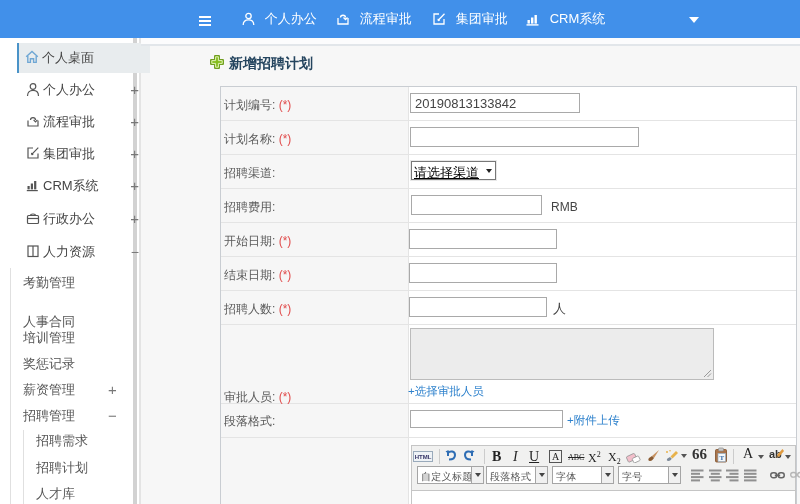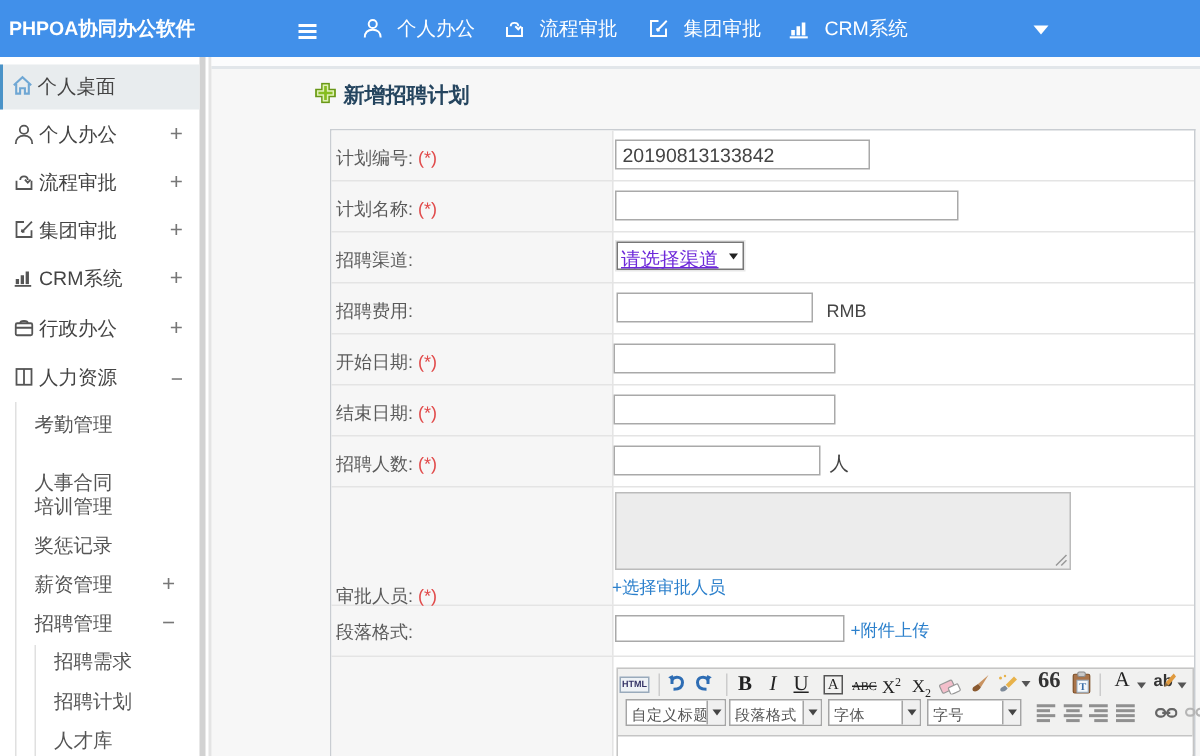--- a/index.html
+++ b/index.html
@@ -11,21 +11,21 @@
 
 #topbar { position:absolute; left:0; top:0; width:800px; height:38px; background:#4190ea; }
 #logo { position:absolute; left:6px; top:0; height:38px; line-height:38px; color:#fff; font-size:13px; font-weight:bold; }
 .nav-item { position:absolute; top:0; height:38px; line-height:38px; color:#fff; font-size:13px; }
 .nav-item svg { vertical-align:-3px; }
 
 
 #sidebar { position:absolute; left:0; top:38px; width:141px; height:466px; background:#ffffff; }
 #sidebar-thumb { position:absolute; left:133px; top:38px; width:4px; height:466px; background:#d2d2d2; }
 #sidebar-track { position:absolute; left:139px; top:38px; width:2px; height:466px; background:#e4e4e4; }
-.menu-item { position:absolute; left:0; width:133px; height:30px; line-height:30px; font-size:13px; color:#444; }
+.menu-item { position:absolute; left:17px; width:133px; height:30px; line-height:30px; font-size:13px; color:#444; }
 .menu-item .txt { position:absolute; left:26px; }
 .menu-item .plus { position:absolute; right:11px; color:#777; font-size:15px; font-weight:400; }
 .menu-item svg { position:absolute; left:9px; top:7px; }
 #item-desk { background:#e8ecee; border-left:2px solid #4a93c8; }
 #item-desk .txt { left:23px; }
 #item-desk svg { left:6px; }
 .submenu-line { position:absolute; left:10px; width:1px; background:#e0e0e0; }
 .sub-item { position:absolute; left:23px; font-size:13px; color:#555; }
 .sub-item .plus { position:absolute; left:85px; color:#777; font-size:15px; }
 .sub2-item { position:absolute; left:36px; font-size:13px; color:#555; }
@@ -46,21 +46,20 @@
 .combo { height:18px; background:#fff; border:1px solid #a5a5a5; }
 .combo span { position:absolute; left:3px; top:2.5px; font-size:10px; color:#555; white-space:nowrap; letter-spacing:0.3px; }
 .combo i { position:absolute; right:0; top:0; width:12px; height:16px; background:#f0f0f0; border-left:1px solid #a5a5a5; }
 .combo i:after { content:""; position:absolute; left:2.5px; top:6px; width:0; height:0; border-left:3.5px solid transparent; border-right:3.5px solid transparent; border-top:4px solid #444; }
 </style>
 </head>
 <body>
 <div id="page">
 
   <div id="topbar"></div>
-  <div id="logo">PHPOA协同办公软件</div>
 
   <div class="abs" style="left:199px;top:15.5px;width:11.5px;height:2.2px;background:#fff;"></div>
   <div class="abs" style="left:199px;top:19.9px;width:11.5px;height:2.2px;background:#fff;"></div>
   <div class="abs" style="left:199px;top:24.3px;width:11.5px;height:2.2px;background:#fff;"></div>
 
   <div class="nav-item" style="left:242px;">
     <svg width="13" height="14" viewBox="0 0 13 14" fill="none" stroke="#fff" stroke-width="1.3">
       <circle cx="6.5" cy="4" r="2.7"></circle>
         <path d="M1.2 13 C1.2 9.5 3.4 7.8 6.5 7.8 C9.6 7.8 11.8 9.5 11.8 13"></path>
     </svg>
@@ -207,21 +206,21 @@
   <div class="lbl" style="left:224px;top:233px;">开始日期: <span class="req">(*)</span></div>
   <div class="lbl" style="left:224px;top:267px;">结束日期: <span class="req">(*)</span></div>
   <div class="lbl" style="left:224px;top:301px;">招聘人数: <span class="req">(*)</span></div>
   <div class="lbl" style="left:224px;top:354px;margin-top:35px;">审批人员: <span class="req">(*)</span></div>
   <div class="lbl" style="left:224px;top:413px;">段落格式:</div>
 
   <div class="inp" style="left:410px;top:93px;width:170px;line-height:19px;color:#444;">20190813133842</div>
   <div class="inp" style="left:410px;top:127px;width:229px;"></div>
 
   <div class="abs" style="left:411px;top:161px;width:85px;height:19px;background:#fff;border:1px solid #777;box-shadow:0 0 0 1px #e8e8e8;">
-    <span style="position:absolute;left:2px;top:2px;font-size:13px;color:#6d28d9;text-decoration:underline;">请选择渠道</span>
+    <span style="position:absolute;left:2px;top:2px;font-size:13px;color:#000000;text-decoration:underline;">请选择渠道</span>
     <span style="position:absolute;right:3px;top:7px;width:0;height:0;border-left:3.5px solid transparent;border-right:3.5px solid transparent;border-top:4.5px solid #222;"></span>
   </div>
 
   <div class="inp" style="left:411px;top:195px;width:131px;"></div>
   <div class="abs" style="left:551px;top:200px;font-size:12px;color:#444;">RMB</div>
 
   <div class="inp" style="left:409px;top:229px;width:148px;"></div>
   <div class="inp" style="left:409px;top:263px;width:148px;"></div>
   <div class="inp" style="left:409px;top:297px;width:138px;"></div>
   <div class="abs" style="left:553px;top:300px;font-size:13px;color:#444;">人</div>

